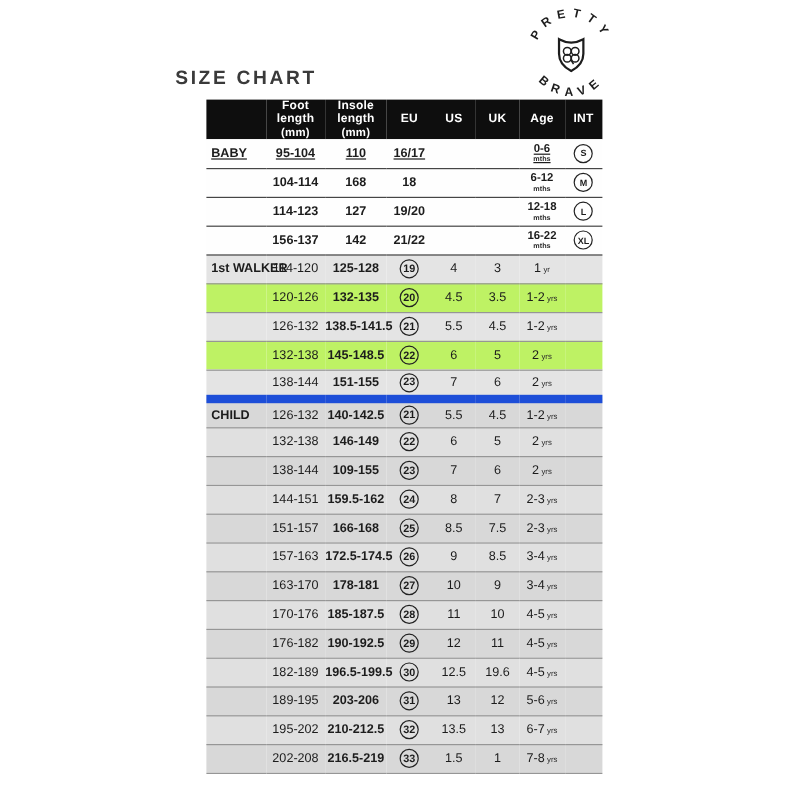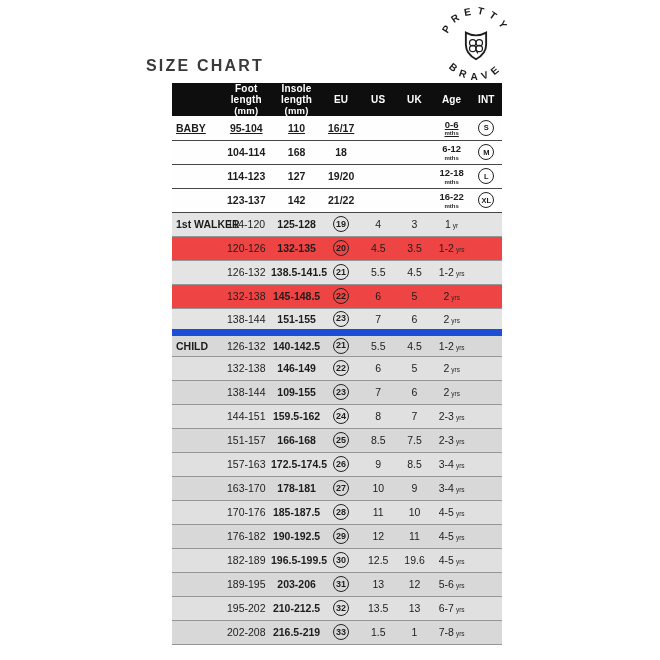--- a/index.html
+++ b/index.html
@@ -36,21 +36,21 @@
   .intv.circle{font-size:7.5px;width:16px;height:16px;}
   .agev{font-size:10.5px;}
   .ageu{font-size:6.5px;color:#2a2a2a;}
   td.age-inline .ageu{margin-left:2px;}
   td.age-stacked{line-height:1;}
   td.age-stacked .agev{display:block;font-size:9.5px;font-weight:600;}
   td.age-stacked .ageu{display:block;font-size:6px;margin-top:1px;}
   
   tr.sec-0{background:#fefefe;}
   tr.sec-1.odd{background:#e4e4e4;}
-  tr.sec-1.even{background:#ef4444;}
+  tr.sec-1.even{background:#bef264;}
   tr.sec-2.odd{background:#d8d8d8;}
   tr.sec-2.even{background:#e0e0e0;}
   
   tbody tr{border-top:1px solid #969696;}
   tbody tr.sec-0{border-top:1.6px solid #454545;}
   tbody tr.sec-0.sec-start{border-top:none;text-decoration:underline;}
   tbody tr.sec-1.sec-start{border-top:1.6px solid #454545;}
   tbody tr.sec-2.sec-start{border-top:7px solid #1d4ed8;}
   tbody tr:last-child{border-bottom:1.2px solid #969696;}
 </style>
@@ -144,21 +144,21 @@
     <td></td>
     <td></td>
     <td class="age-stacked">
       <span class="agev">12-18</span>
           <span class="ageu">mths</span>
     </td>
     <td><span class="intv circle">L</span></td>
   </tr>
       <tr class="sec-0 even">
     <td class="cat"></td>
-    <td>123-137</td>
+    <td>156-137</td>
     <td class="ins">142</td>
     <td><span class="euv">21/22</span></td>
     <td></td>
     <td></td>
     <td class="age-stacked">
       <span class="agev">16-22</span>
           <span class="ageu">mths</span>
     </td>
     <td><span class="intv circle">XL</span></td>
   </tr>

